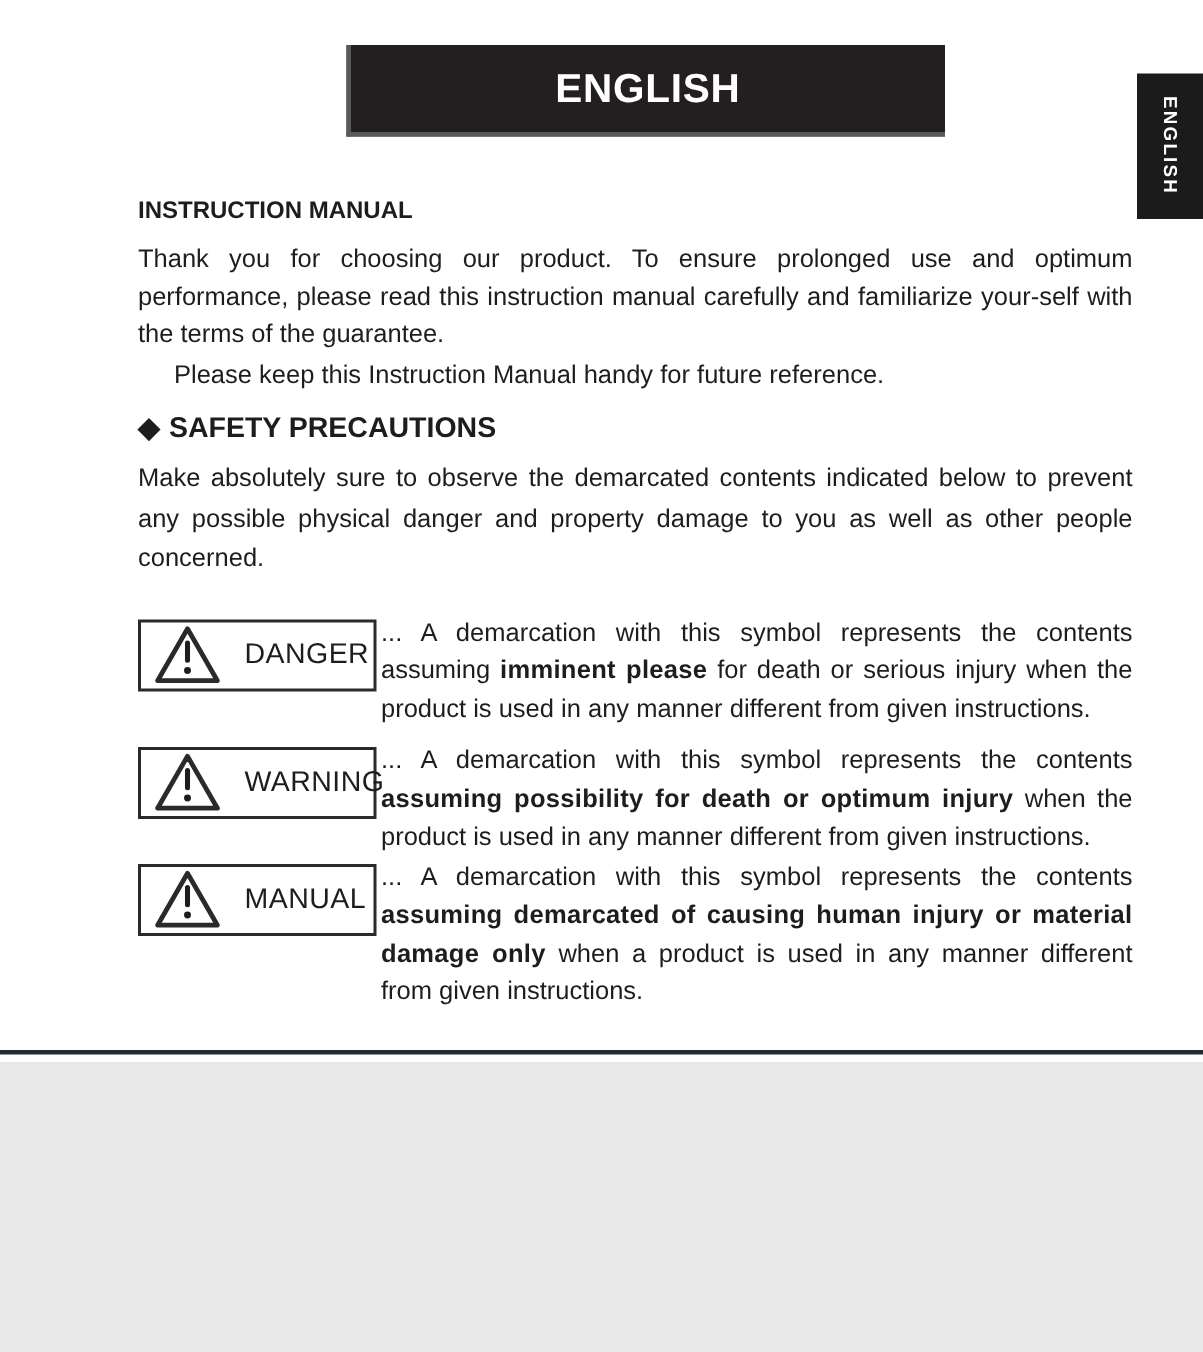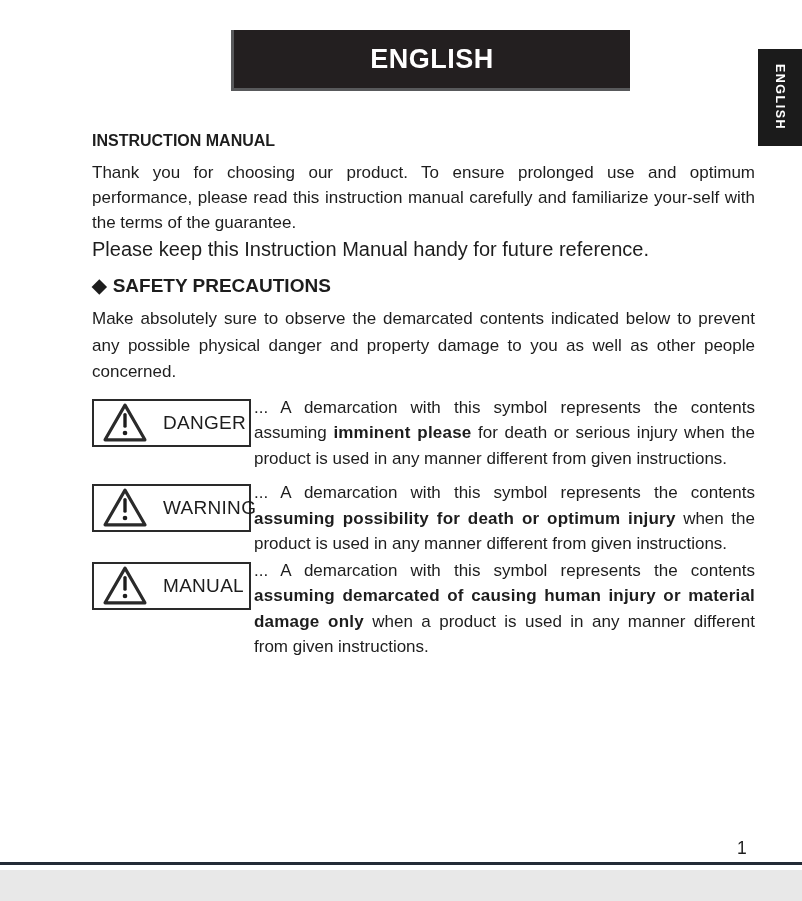--- a/index.html
+++ b/index.html
@@ -1,20 +1,20 @@
 <!DOCTYPE html>
 <html style="--ink: #1d1d1d; --paper: #ffffff; --banner-bg: #231f20; --tab-bg: #1b1b1b; --rule: #232b36;"><head>
 <meta charset="utf-8">
 <style>
   * { margin: 0; padding: 0; box-sizing: border-box; }
   html, body { background: #e8e8e8; }
   .paper {
     position: relative;
     width: 802px;
-    height: 870px;
+    height: 708px;
     background: var(--paper, #ffffff);
     font-family: "Liberation Sans", sans-serif;
     color: var(--ink, #1d1d1d);
     overflow: hidden;
     margin: 0 auto;
   }
   
   .banner {
     position: absolute;
     left: 231px; top: 30px;
@@ -64,41 +64,42 @@
     line-height: 22px;
   }
   .intro-p1 {
     margin-top: 8px;
     font-size: 17px;
     line-height: 25px;
     text-align: justify;
   }
   .intro-p2 {
     margin-top: 2px;
-    font-size: 20px;
+    font-size: 17px;
     line-height: 25px;
+    margin-left: 24px;
   }
   .safety-heading {
     margin-top: 12px;
     font-size: 19px;
     font-weight: bold;
     line-height: 24px;
   }
   .diamond { font-size: 19px; margin-right: 6px; }
   .safety-intro {
     margin-top: 8px;
     font-size: 17px;
     line-height: 26.5px;
     text-align: justify;
   }
   .warning-row {
     display: flex;
     align-items: flex-start;
   }
-  .row-danger  { margin-top: 9px; }
+  .row-danger  { margin-top: 23px; }
   .row-warning { margin-top: 9px; }
   .row-caution { margin-top: 1px; }
   .sign-box {
     flex: none;
     width: 159px; height: 48px;
     border: 2px solid #2a2a2a;
     background: #ffffff;
     display: flex; align-items: center;
     padding: 0 5px;
     margin-top: 4px;

